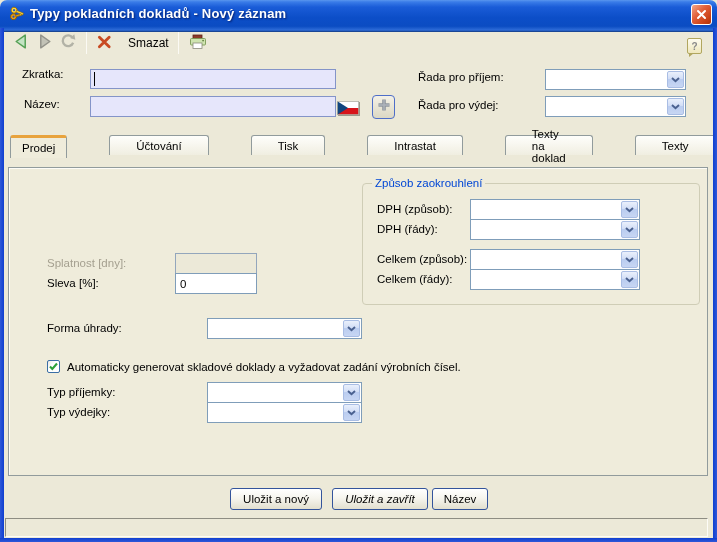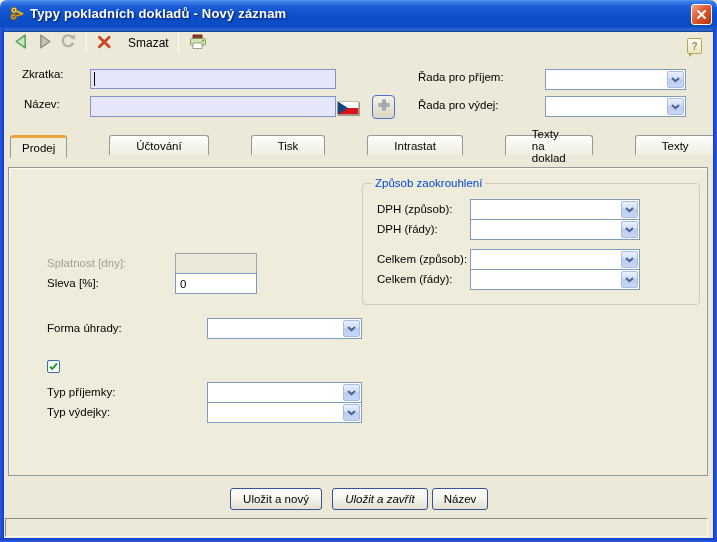--- a/index.html
+++ b/index.html
@@ -303,20 +303,21 @@
     </div>
   </div>
 
   <div class="checkbox">
     <span id="check-mark">
       <svg width="11" height="11" viewBox="0 0 11 11">
           <path d="M2 5.5 L4.3 8 L9 2.5" fill="none" stroke="#2DA139" stroke-width="2.1"></path>
         </svg>
     </span>
   </div>
+  <span class="lbl" style="left:67px; top:361px;">Automaticky generovat skladové doklady a vyžadovat zadání výrobních čísel.</span>
 
   <span class="lbl" style="left:47px; top:386px;">Typ příjemky:</span>
   <div class="combo" style="left:207px; top:382px; width:155px;">
     <div class="combo-field"></div>
     <div class="combo-btn">
       <svg width="9" height="6" viewBox="0 0 9 6">
           <path d="M1 1 L4.5 4.3 L8 1" fill="none" stroke="#4A618F" stroke-width="1.9"></path>
         </svg>
     </div>
   </div>

